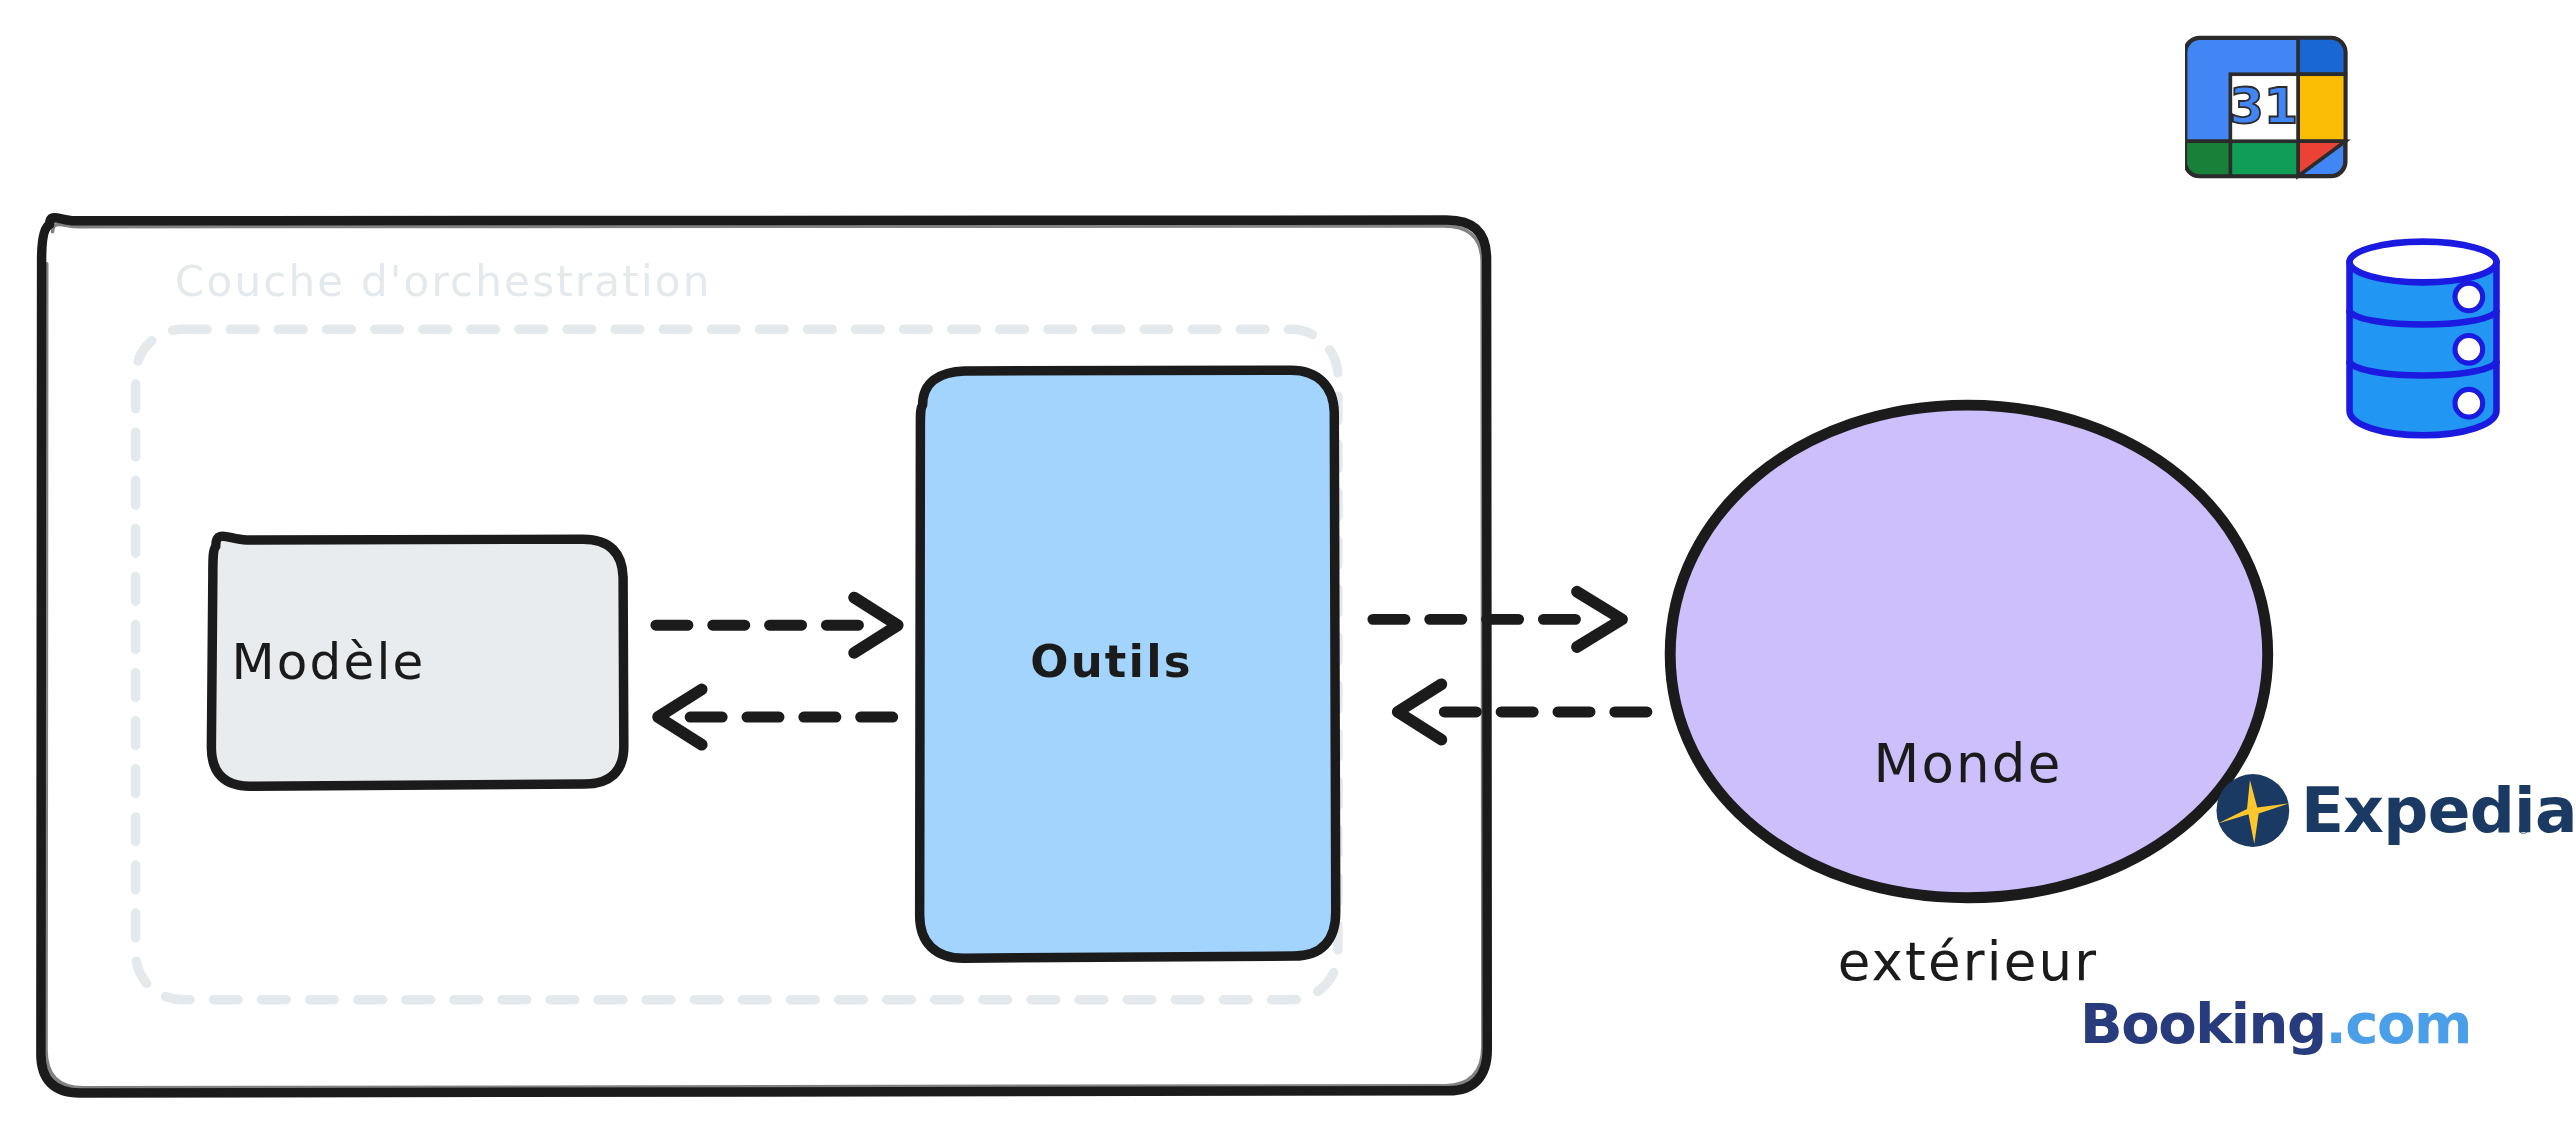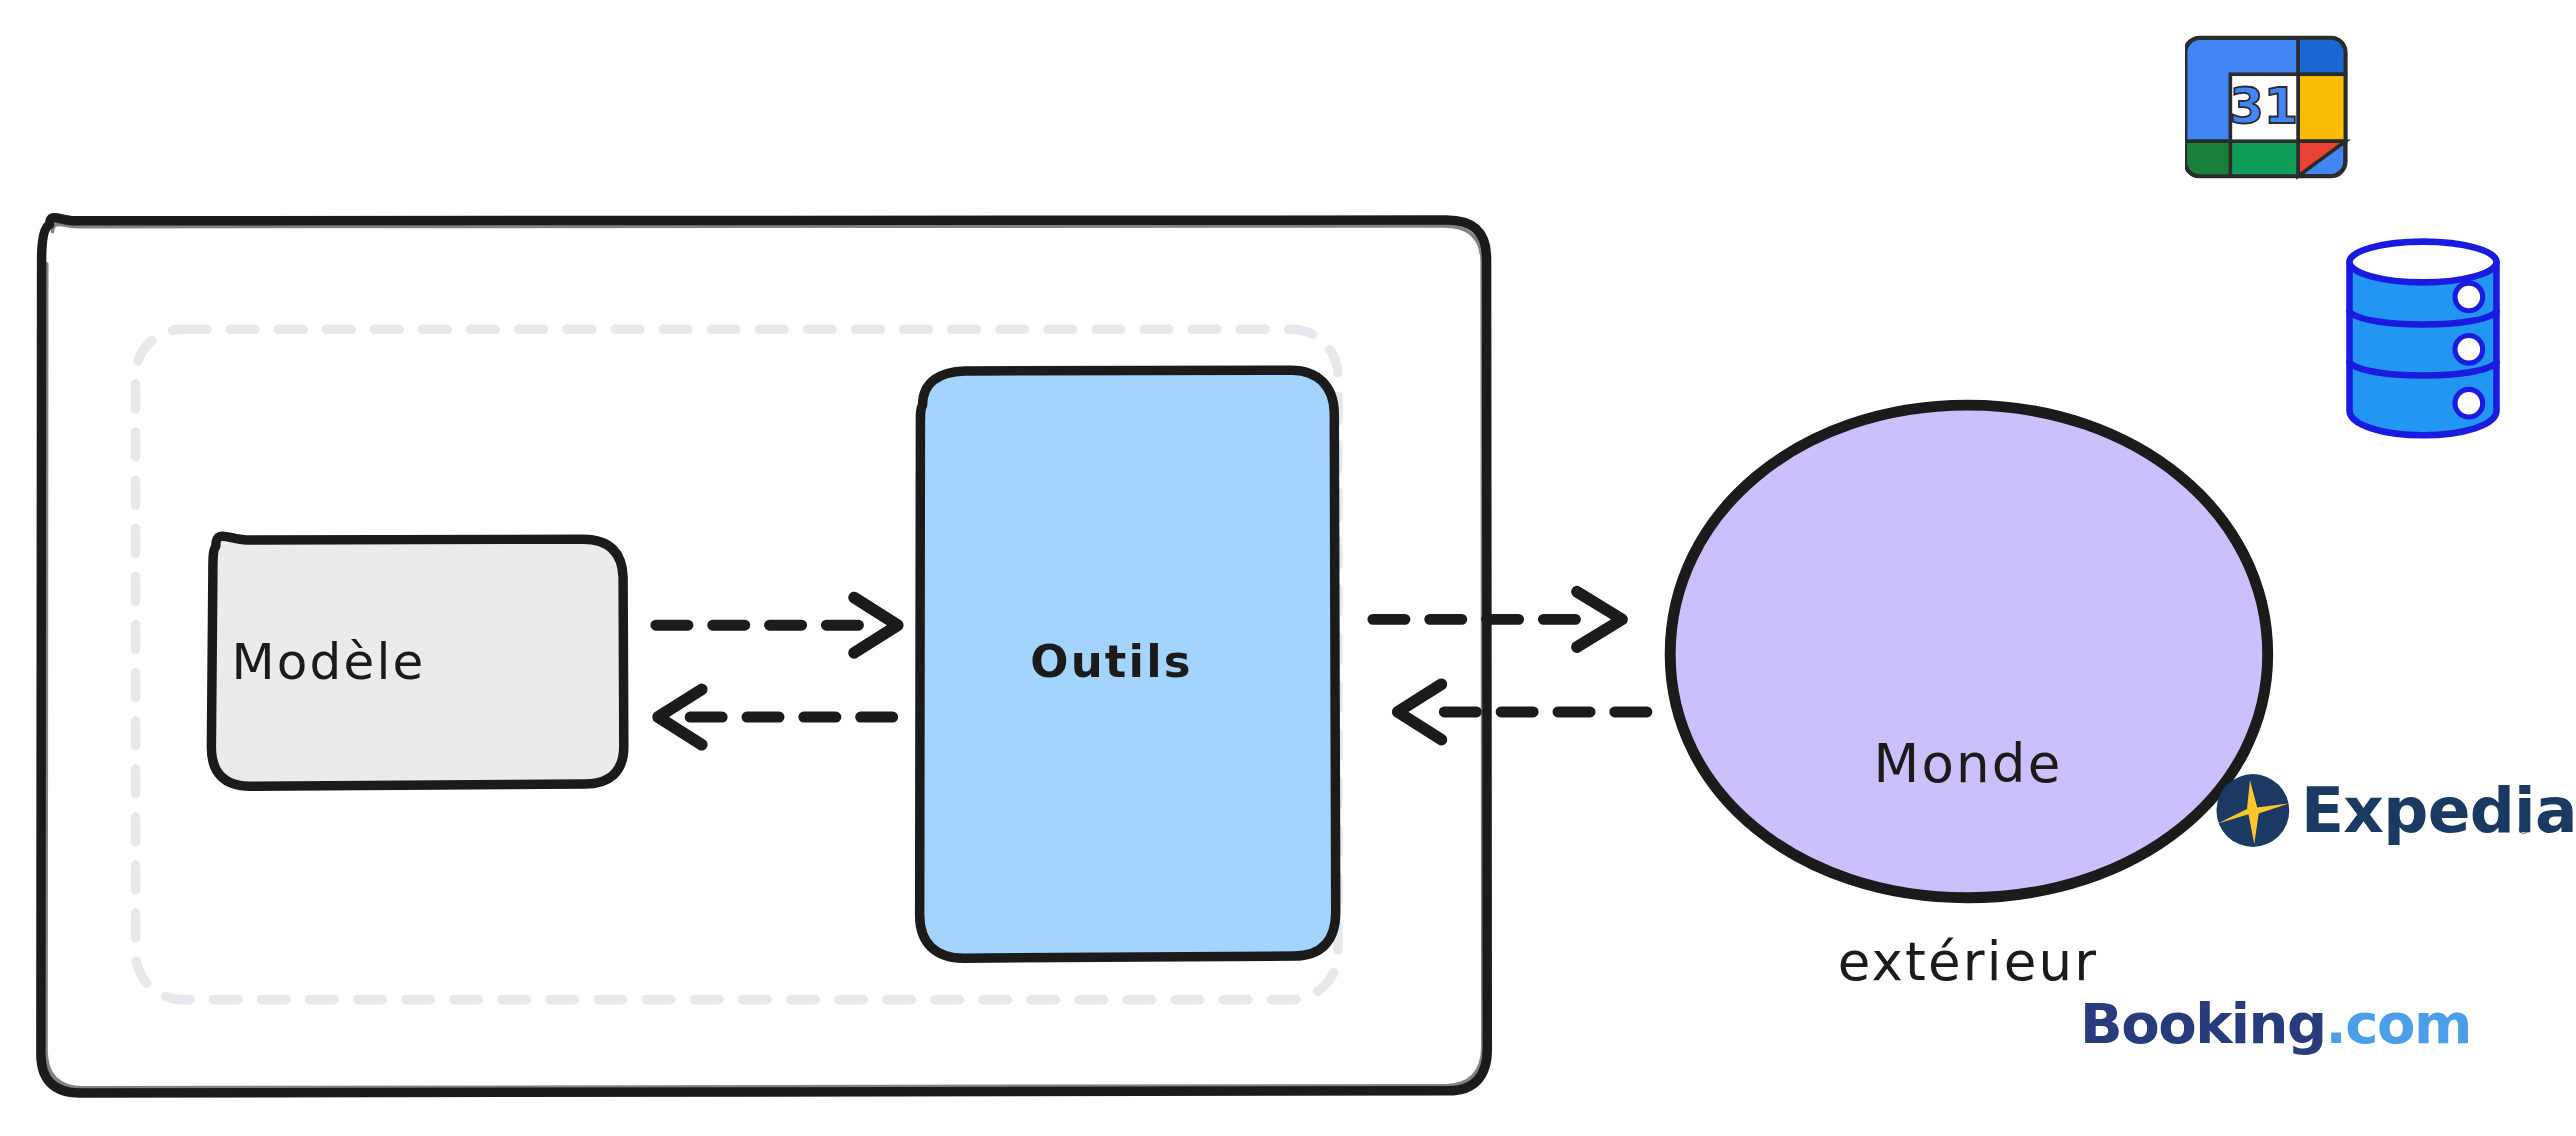--- a/index.html
+++ b/index.html
@@ -188,20 +188,21 @@
       <line x1="1884" y1="850" x2="2192" y2="850" stroke="#1b1b1b" stroke-width="15" stroke-dasharray="44 34" stroke-linecap="round"></line>
       <path d="M 2164 812 L 2226 850 L 2164 888" fill="none" stroke="#1b1b1b" stroke-width="16" stroke-linecap="round" stroke-linejoin="round"></path>
     </g>
 
     <g>
       <line x1="2260" y1="977" x2="1950" y2="977" stroke="#1b1b1b" stroke-width="15" stroke-dasharray="44 34" stroke-linecap="round"></line>
       <path d="M 1978 939 L 1918 977 L 1978 1015" fill="none" stroke="#1b1b1b" stroke-width="16" stroke-linecap="round" stroke-linejoin="round"></path>
     </g>
   </svg>
 
+  <div class="hand" id="orchestration-title">Couche d'orchestration</div>
 
   <div class="hand" id="model-label">Modèle</div>
 
   <div class="hand" id="tools-label">Outils</div>
 
   <div class="hand" id="world-label">
     <div>Monde</div>
     <div>extérieur</div>
   </div>
 

